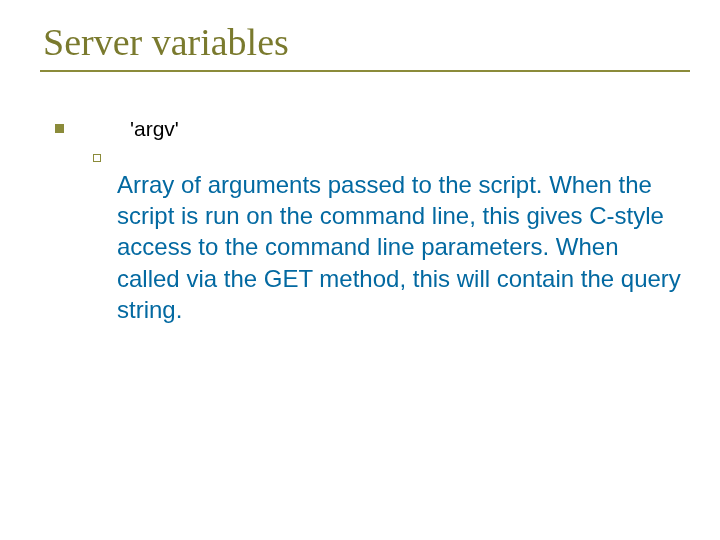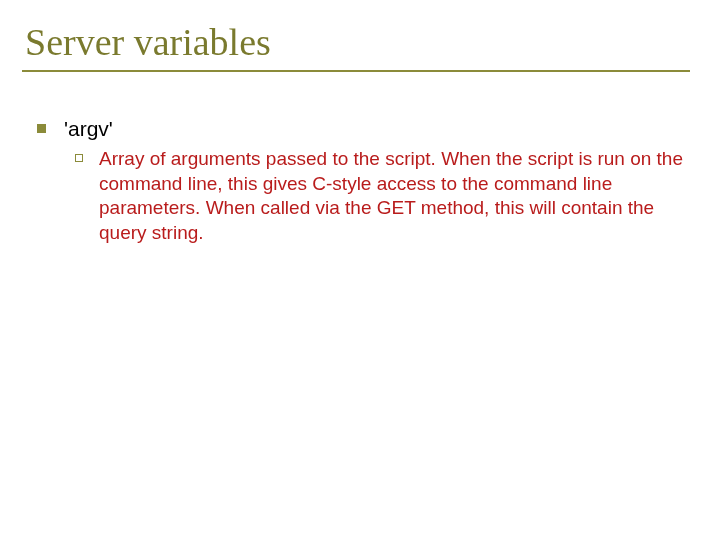--- a/index.html
+++ b/index.html
@@ -7,21 +7,21 @@
     width: 720px;
     height: 540px;
     background: #ffffff;
     font-family: Arial, Helvetica, sans-serif;
     color: #000;
     overflow: hidden;
   }
   .slide {
     width: 720px;
     height: 492px;
-    padding: 20px 30px 30px 22px;
+    padding: 20px 30px 30px 40px;
     position: relative;
   }
   .title-wrap {
     border-bottom: 2px solid #8b8b3a;
     padding-bottom: 6px;
     margin-bottom: 45px;
     padding-left: 3px;
   }
   .title {
     font-family: "Times New Roman", Times, serif;
@@ -30,20 +30,21 @@
     color: #7a7a2e;
   }
   .content {
     padding-left: 15px;
     padding-right: 5px;
   }
   .item-l1 {
     display: flex;
     align-items: flex-start;
     margin-bottom: 6px;
+    gap: 48px;
   }
   .bullet-l1 {
     width: 9px;
     height: 9px;
     background: #8b8b3a;
     flex-shrink: 0;
     margin-top: 7px;
     margin-right: 18px;
   }
   .label-l1 {
@@ -59,23 +60,24 @@
   .bullet-l2 {
     width: 8px;
     height: 8px;
     border: 1px solid #8b8b3a;
     background: transparent;
     flex-shrink: 0;
     margin-top: 7px;
     margin-right: 16px;
   }
   .label-l2 {
-    font-size: 19px;
+    font-size: 24px;
     line-height: 1.3;
-    color: #b91c1c;
+    color: #0369a1;
+    margin-top: 22px;
   }
 </style>
 </head>
 <body>
 
 <div class="slide">
   <div class="title-wrap">
     <h1 class="title">Server variables</h1>
   </div>
 

